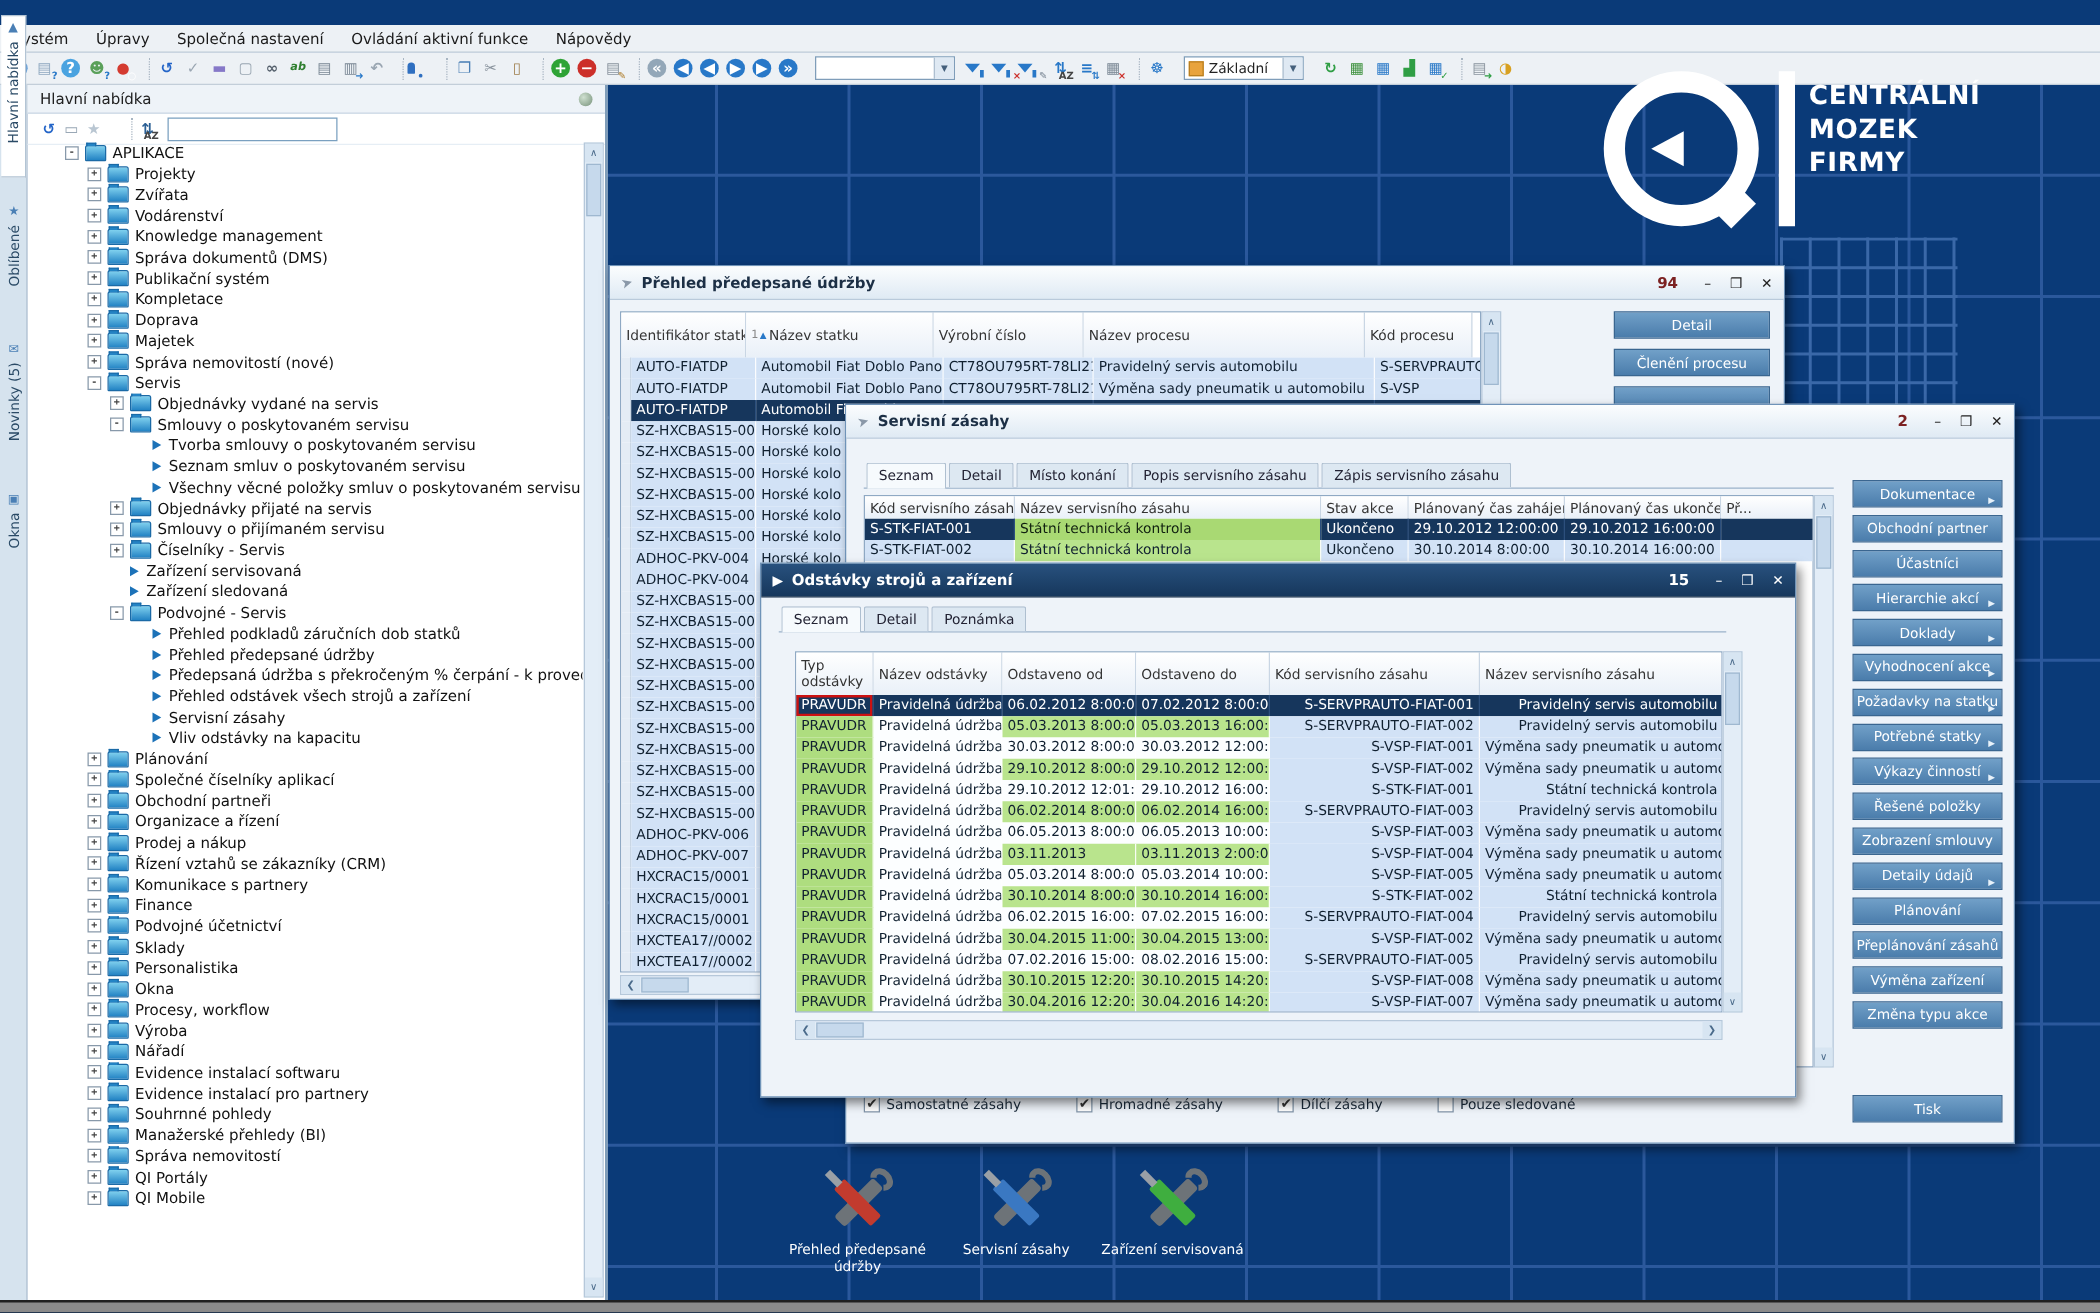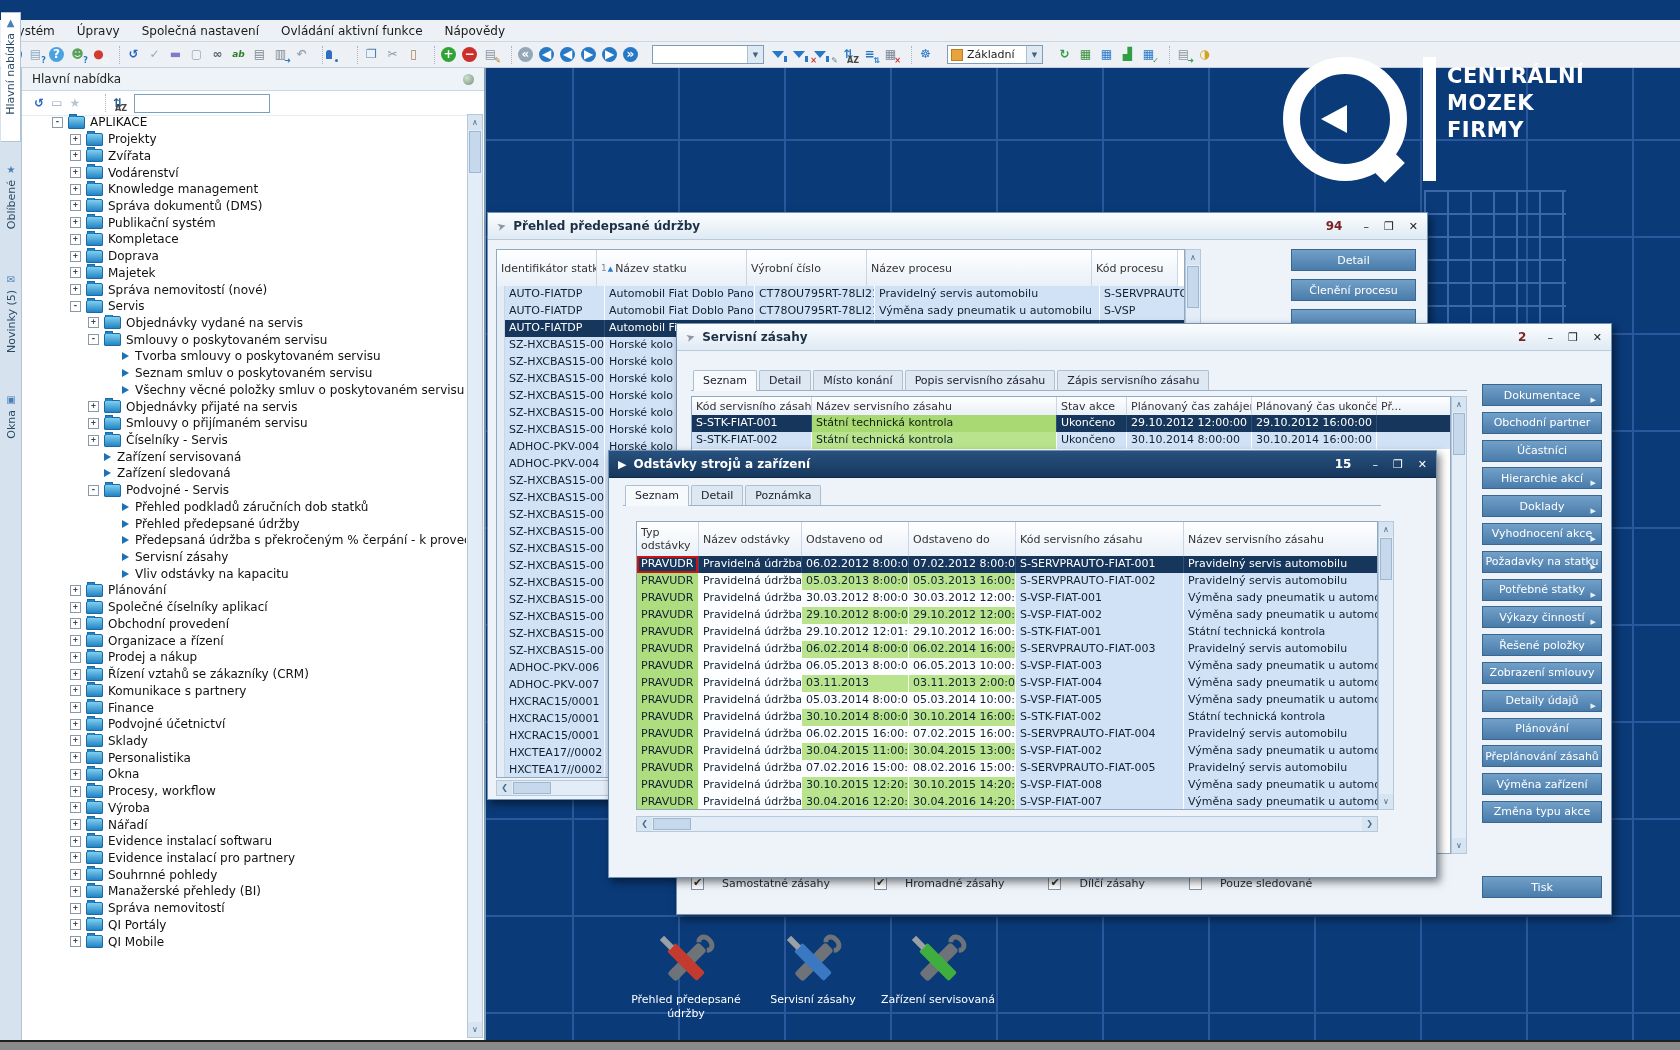--- a/index.html
+++ b/index.html
@@ -148,32 +148,32 @@
   .w2 .td{background:#d2e2f6;}
   .w2 .td.k2{background:#b9e48d;}
   .w2 .tr.sel .td.k2{background:#a9d973 !important;color:#102010;}
   
   .t1{width:62px;}.t2{width:103px;}.t3{width:107px;}.t4{width:107px;}.t5{width:168px;}.t6{width:195px;}
   .w3tbl .th.t1{white-space:normal;line-height:13px;}
   .w3 .td.t1{background:#aedd7f;}
   .w3 .td.t2{background:#fcfeff;}
   .w3 .td.t3,.w3 .td.t4{background:#fcfeff;}
   .w3 .td.t3.g,.w3 .td.t4.g{background:#b9e48d;}
-  .w3 .td.t5,.w3 .td.t6{background:#d2e2f6;}
+  .w3 .td.t5,.w3 .td.t6{background:#d2e2f6;text-align:right;}
   .w3 .tr.sel .td.t1{box-shadow:inset 0 0 0 2px #cc1111;}
   
   .bluebtn{position:relative;background:linear-gradient(#71a0c8,#4a7cab);border:1px solid #3a6690;
     color:#fff;display:flex;align-items:center;justify-content:center;font-size:11px;
     box-sizing:border-box;cursor:default;white-space:nowrap;overflow:hidden;}
   .sidebtns .bluebtn{width:120px;height:22px;margin-bottom:5.8px;}
   .barr{position:absolute;right:5px;top:7px;}
   .barr::before{content:"▶";font-size:7px;color:#e8f2fa;}
   
   .cbrow{position:absolute;display:flex;gap:44px;align-items:center;}
-  .cbx{display:flex;align-items:flex-start;gap:18px;font-size:11px;color:#1a2a3a;}
+  .cbx{display:flex;align-items:flex-start;gap:5px;font-size:11px;color:#1a2a3a;}
   .cbx .box{width:13px;height:13px;background:#fff;border:1px solid #7f93a8;position:relative;box-sizing:border-box;}
   .cbx.on .box::after{content:"✔";position:absolute;left:1px;top:-2px;font-size:11px;color:#333;}
 </style>
 </head>
 <body>
 
 <div class="screen">
 
 
   <div class="menubar">
@@ -663,20 +663,25 @@
           <span class="leafarr"></span>
           <span class="tlabel">Přehled předepsané údržby</span>
         </div>
 
         <div class="titem lv3 leaf">
 
           <span class="leafarr"></span>
           <span class="tlabel">Předepsaná údržba s překročeným % čerpání - k provedení</span>
         </div>
 
+        <div class="titem lv3 leaf">
+
+          <span class="leafarr"></span>
+          <span class="tlabel">Přehled odstávek všech strojů a zařízení</span>
+        </div>
 
         <div class="titem lv3 leaf">
 
           <span class="leafarr"></span>
           <span class="tlabel">Servisní zásahy</span>
         </div>
 
         <div class="titem lv3 leaf">
 
           <span class="leafarr"></span>
@@ -694,21 +699,21 @@
           <span class="exp">+</span>
           <span class="fold"></span>
 
           <span class="tlabel">Společné číselníky aplikací</span>
         </div>
 
         <div class="titem lv1 folder">
           <span class="exp">+</span>
           <span class="fold"></span>
 
-          <span class="tlabel">Obchodní provedení</span>
+          <span class="tlabel">Obchodní partneři</span>
         </div>
 
         <div class="titem lv1 folder">
           <span class="exp">+</span>
           <span class="fold"></span>
 
           <span class="tlabel">Organizace a řízení</span>
         </div>
 
         <div class="titem lv1 folder">

